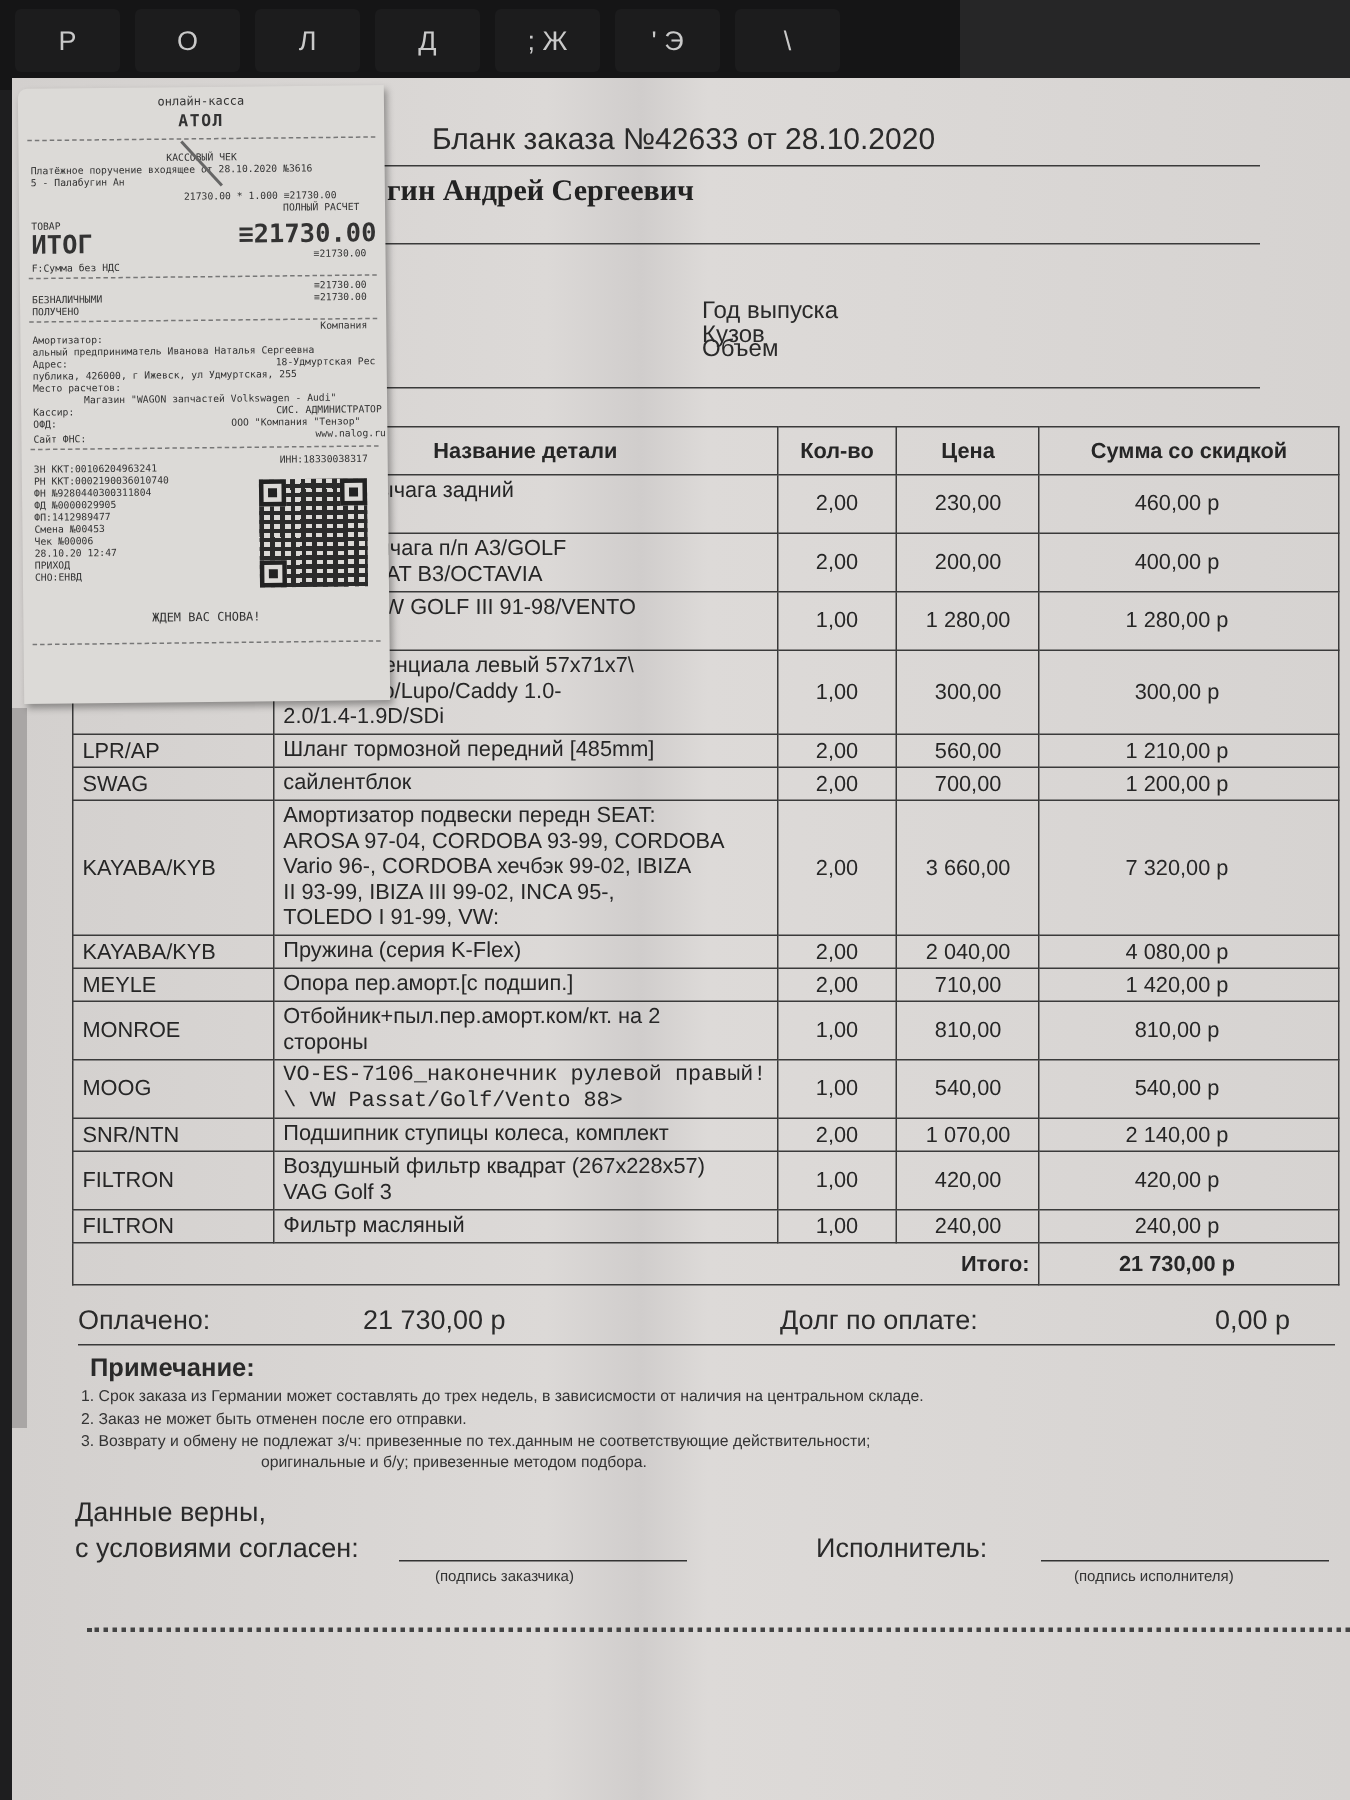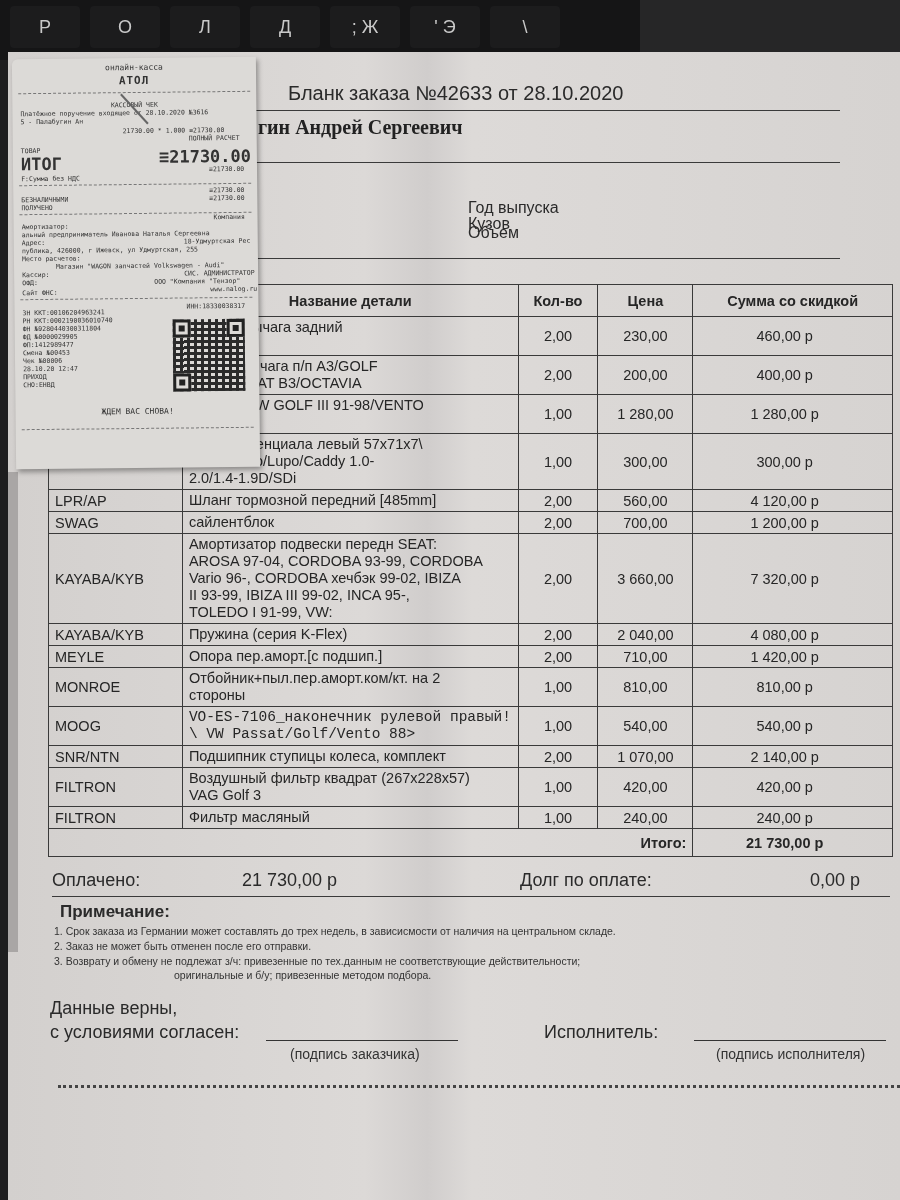--- a/index.html
+++ b/index.html
@@ -32,21 +32,21 @@
   .parts-table td.price { width: 95px; text-align: center; }
   .parts-table td.sum { width: 200px; text-align: center; padding-right: 22px; }
   .parts-table tr.total td { height: 28px; font-weight: bold; }
   .parts-table tr.total td.label { text-align: right; border-right: 1.5px solid #3a3a3a; }
 
   .pay-row { position: absolute; top: 818px; font-size: 18px; color: #2a2a2a; }
   .note-title { position: absolute; left: 52px; top: 850px; font-size: 17px; font-weight: bold; }
   .note-line { position: absolute; font-size: 10.5px; color: #333; }
   .sign-label { position: absolute; font-size: 18px; color: #2a2a2a; }
   .sign-line { position: absolute; height: 1px; background: #333; }
-  .sign-caption { position: absolute; font-size: 14px; color: #333; }
+  .sign-caption { position: absolute; font-size: 10px; color: #333; }
   .dotted { position: absolute; left: 50px; top: 1033px; width: 842px; border-top: 3px dotted #444; }
 
   
   .receipt { position: absolute; left: 14px; top: 58px; width: 244px; height: 410px; background: #dcdad7;
              box-shadow: 2px 3px 5px rgba(0,0,0,0.35); font-family: "DejaVu Sans Mono", monospace; color: #333; transform: rotate(-0.6deg); border-radius: 6px 0 0 0; }
   .r-text { position: absolute; font-size: 6.5px; white-space: nowrap; line-height: 8px; }
   .r-center { width: 100%; text-align: center; left: 0; }
   .r-big { font-size: 17px; font-weight: bold; line-height: 18px; text-align: center; }
   .r-sep { position: absolute; left: 6px; width: 232px; border-top: 1px dashed #777; }
   .qr { position: absolute; left: 158px; top: 262px; width: 72px; height: 72px; background:
@@ -126,21 +126,21 @@
 2.0/1.4-1.9D/SDi</td>
           <td class="qty">1,00</td>
           <td class="price">300,00</td>
           <td class="sum">300,00 р</td>
         </tr>
         <tr>
           <td class="brand">LPR/AP</td>
           <td class="name" style="white-space: pre-line;">Шланг тормозной передний [485mm]</td>
           <td class="qty">2,00</td>
           <td class="price">560,00</td>
-          <td class="sum">4 120,00 р</td>
+          <td class="sum">1 210,00 р</td>
         </tr>
         <tr>
           <td class="brand">SWAG</td>
           <td class="name" style="white-space: pre-line;">сайлентблок</td>
           <td class="qty">2,00</td>
           <td class="price">700,00</td>
           <td class="sum">1 200,00 р</td>
         </tr>
         <tr>
           <td class="brand">KAYABA/KYB</td>

